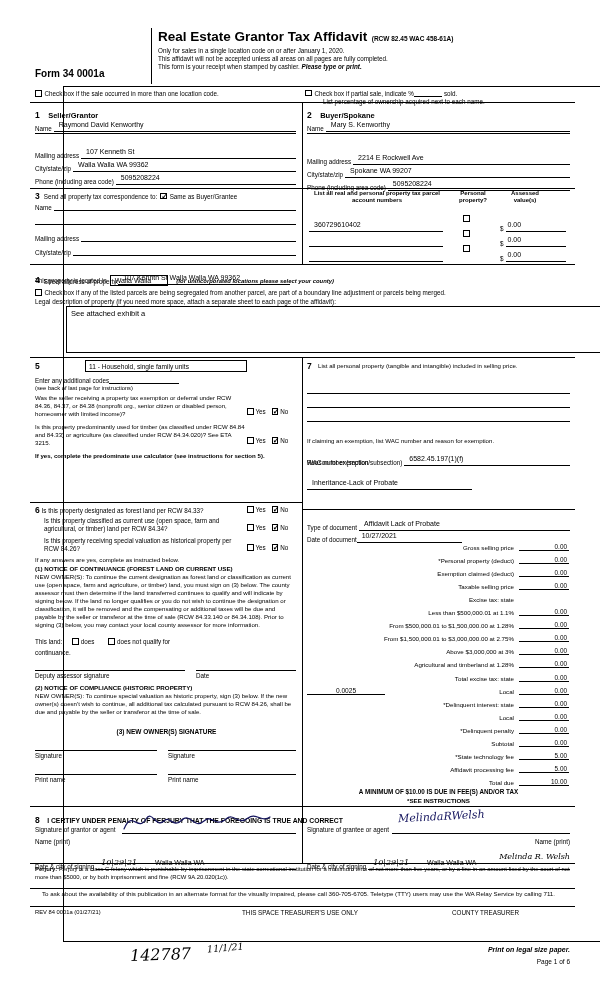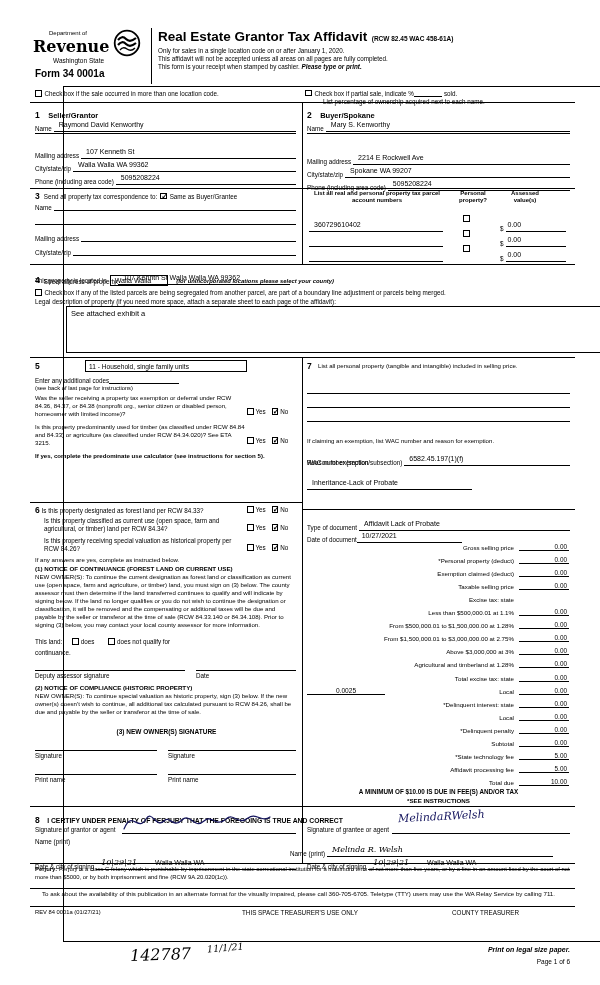--- a/index.html
+++ b/index.html
@@ -32,31 +32,20 @@
   .trate{width:78px;text-align:center;font-size:6.6px;border-bottom:1px solid #000;}
   .hand{font-family:"DejaVu Serif",serif;font-style:italic;}
   .hd-title{font-size:13.5px;font-weight:bold;}
   .locbox{display:inline-block;border:1px solid #000;font-size:7px;padding:1px 16px 1px 4px;margin-left:3px;}
 </style>
 </head>
 <body>
 
 <div class="page">
 
-  <div class="a" style="left:33px;top:29px;width:116px;height:56px;">
-    <div class="a" style="left:16px;top:1px;font-size:6px;">Department of</div>
-    <svg class="a" style="left:80px;top:0;" width="28" height="28" viewBox="0 0 28 28">
-      <circle cx="14" cy="14" r="12.3" fill="none" stroke="#000" stroke-width="1.8"></circle>
-      <path d="M5 11 Q9 6 13 10 T23 9" fill="none" stroke="#000" stroke-width="2.2"></path>
-      <path d="M5 16 Q9 11 13 15 T23 14" fill="none" stroke="#000" stroke-width="2.2"></path>
-      <path d="M7 21 Q10 17 14 20 T22 19" fill="none" stroke="#000" stroke-width="1.4"></path>
-    </svg>
-    <div class="a" style="left:0;top:8px;font-size:16px;font-weight:bold;font-family:'DejaVu Serif',serif;">Revenue</div>
-    <div class="a" style="left:20px;top:28px;font-size:6.5px;">Washington State</div>
-  </div>
   <div class="a" style="left:35px;top:68px;font-size:10px;font-weight:bold;">Form 34 0001a</div>
   <div class="vline" style="left:151px;top:28px;height:56px;"></div>
   <div class="a" style="left:158px;top:27px;width:412px;">
     <span class="hd-title">Real Estate Grantor Tax Affidavit</span>
     <span class="b" style="font-size:6.5px;">(RCW 82.45 WAC 458-61A)</span>
     <div class="fs" style="margin-top:2px;">Only for sales in a single location code on or after January 1, 2020.</div>
     <div class="fs">This affidavit will not be accepted unless all areas on all pages are fully completed.</div>
     <div class="fs"><span>This form is your receipt when stamped by cashier.</span> <span class="b i">Please type or print.</span></div>
   </div>
 
@@ -392,21 +381,21 @@
     <span class="lbl">Name (print)</span>
   </div>
   <div class="a fline" style="left:35px;top:851px;width:261px;">
     <span class="lbl">Date &amp; city of signing</span>
     <span class="ul"><span class="fill hand" style="font-size:8px;">10|29|21</span><span class="fill" style="padding-left:18px;">Walla Walla WA</span></span>
   </div>
 
   <div class="a hand" style="left:398px;top:810px;font-size:11px;transform:rotate(-3deg);color:#15155e;">MelindaRWelsh</div>
   <div class="bl" style="left:392px;top:833px;width:178px;"></div>
   <div class="a fs" style="left:307px;top:826px;">Signature of grantee or agent</div>
-  <div class="a fline" style="left:290px;top:838px;width:263px;">
+  <div class="a fline" style="left:307px;top:838px;width:263px;flex-direction:column;">
     <span class="lbl">Name (print)</span>
     <span class="ul"><span class="fill hand" style="font-size:8px;">Melinda R. Welsh</span></span>
   </div>
   <div class="a fline" style="left:307px;top:851px;width:263px;">
     <span class="lbl">Date &amp; city of signing</span>
     <span class="ul"><span class="fill hand" style="font-size:8px;">10|29|21</span><span class="fill" style="padding-left:18px;">Walla Walla WA</span></span>
   </div>
 
   <div class="a" style="left:35px;top:866px;width:537px;font-size:5.9px;line-height:1.3;">
     <span class="b">Perjury:</span>

